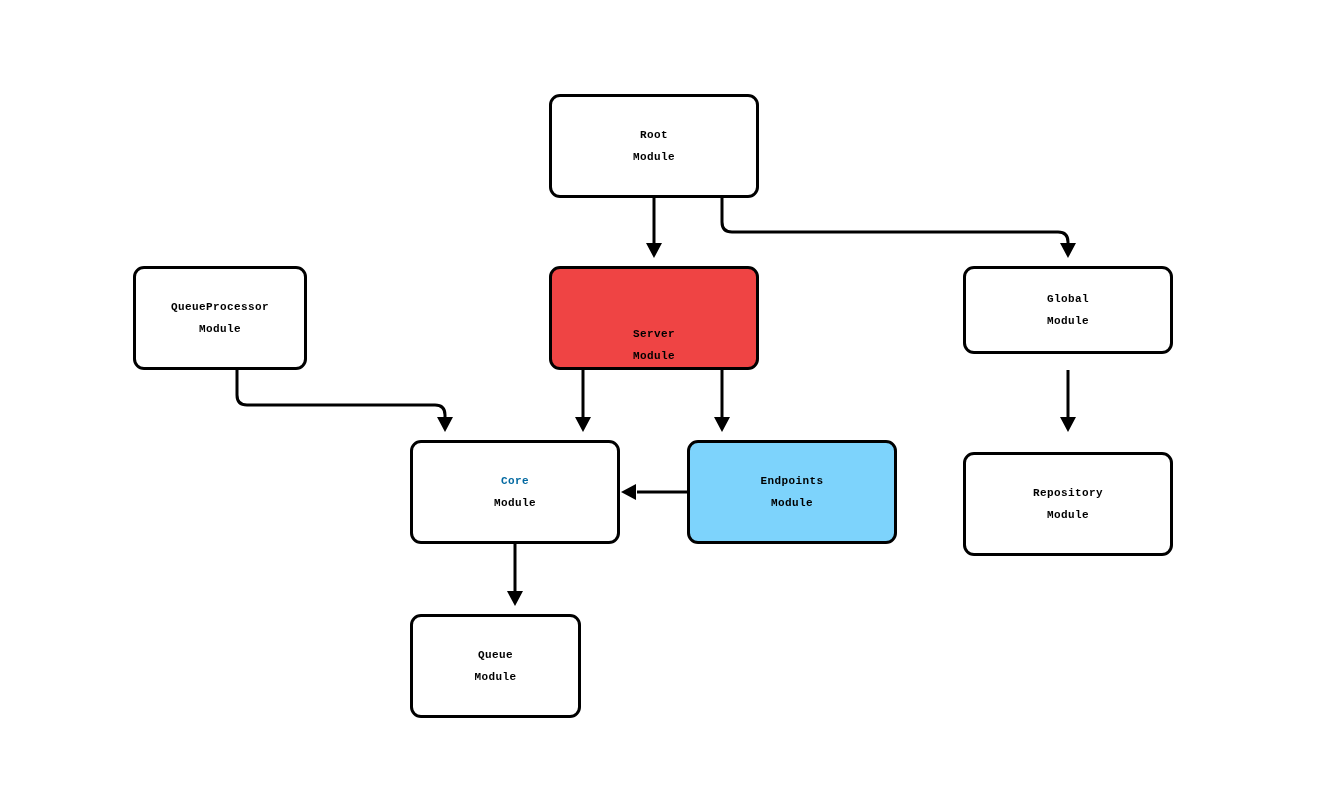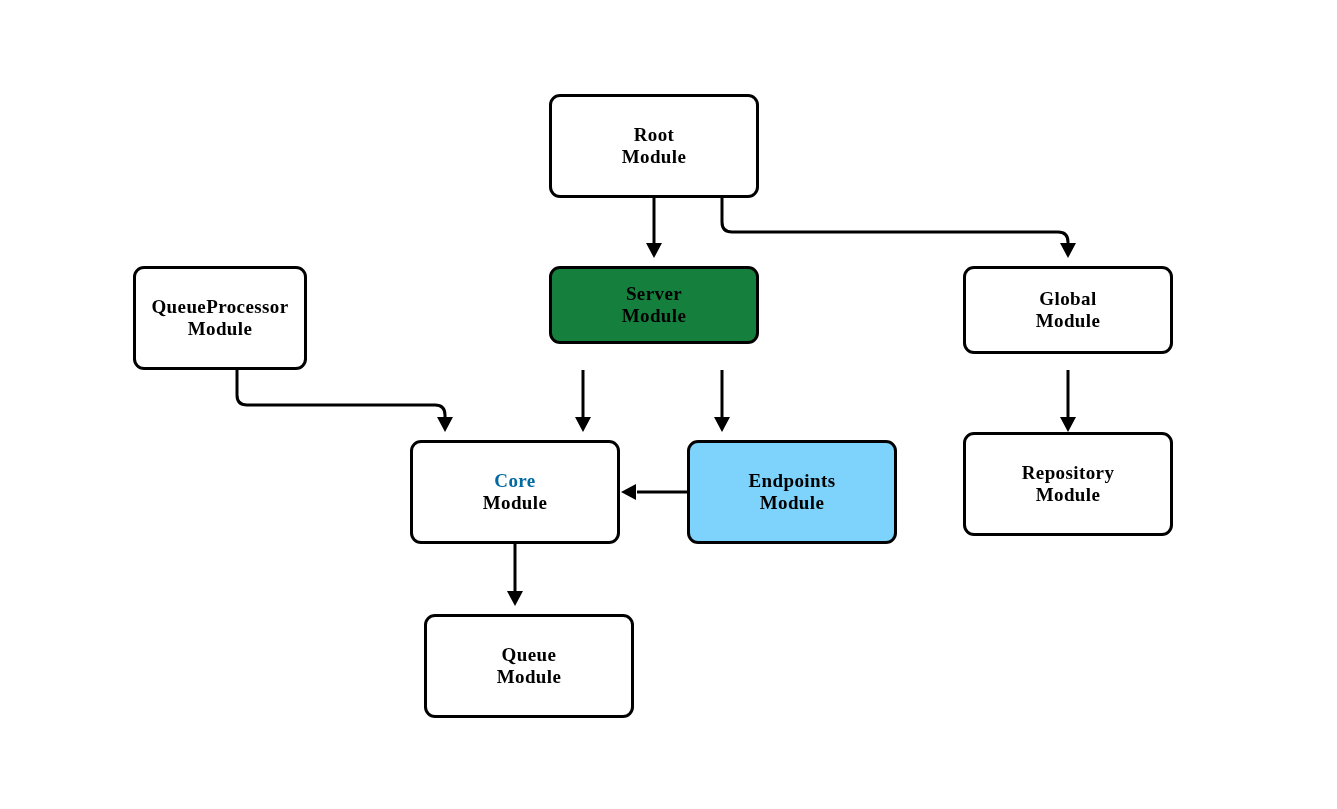--- a/index.html
+++ b/index.html
@@ -33,22 +33,22 @@
     background: #ffffff;
     border: 3px solid #000000;
     border-radius: 11px;
     display: flex;
     flex-direction: column;
     align-items: center;
     justify-content: center;
     z-index: 2;
   }
   .node-line {
-    font-family: Liberation Serif, serif;
-    font-size: 19px;
+    font-family: Liberation Mono, monospace;
+    font-size: 11px;
     font-weight: bold;
     line-height: 22px;
     color: #000000;
     white-space: pre;
     letter-spacing: 0.4px;
   }
 </style>
 </head>
 <body>
 
@@ -79,39 +79,39 @@
 
   <div id="node-layer">
       <div class="node" style="left: 549px; top: 94px; width: 210px; height: 104px; border-color: rgb(0, 0, 0); background: rgb(255, 255, 255);">
         <div class="node-line" style="color: rgb(0, 0, 0);">Root</div>
         <div class="node-line" style="color: rgb(0, 0, 0);">Module</div>
       </div>
       <div class="node" style="left: 133px; top: 266px; width: 174px; height: 104px; border-color: rgb(0, 0, 0); background: rgb(255, 255, 255);">
         <div class="node-line" style="color: rgb(0, 0, 0);">QueueProcessor</div>
         <div class="node-line" style="color: rgb(0, 0, 0);">Module</div>
       </div>
-      <div class="node" style="left: 549px; top: 266px; width: 210px; height: 78px; border-color: rgb(0, 0, 0); background: #15803d;">
+      <div class="node" style="left: 549px; top: 266px; width: 210px; height: 104px; border-color: rgb(0, 0, 0); background: #ef4444; justify-content: flex-end;">
         <div class="node-line" style="color: rgb(0, 0, 0);">Server</div>
         <div class="node-line" style="color: rgb(0, 0, 0);">Module</div>
       </div>
       <div class="node" style="left: 963px; top: 266px; width: 210px; height: 88px; border-color: rgb(0, 0, 0); background: rgb(255, 255, 255);">
         <div class="node-line" style="color: rgb(0, 0, 0);">Global</div>
         <div class="node-line" style="color: rgb(0, 0, 0);">Module</div>
       </div>
       <div class="node" style="left: 410px; top: 440px; width: 210px; height: 104px; border-color: rgb(0, 0, 0); background: rgb(255, 255, 255);">
         <div class="node-line" style="color: #0369a1;">Core</div>
         <div class="node-line" style="color: rgb(0, 0, 0);">Module</div>
       </div>
       <div class="node" style="left: 687px; top: 440px; width: 210px; height: 104px; border-color: rgb(0, 0, 0); background: #7dd3fc;">
         <div class="node-line" style="color: rgb(0, 0, 0);">Endpoints</div>
         <div class="node-line" style="color: rgb(0, 0, 0);">Module</div>
       </div>
-      <div class="node" style="left: 963px; top: 432px; width: 210px; height: 104px; border-color: rgb(0, 0, 0); background: rgb(255, 255, 255);">
+      <div class="node" style="left: 963px; top: 452px; width: 210px; height: 104px; border-color: rgb(0, 0, 0); background: rgb(255, 255, 255);">
         <div class="node-line" style="color: rgb(0, 0, 0);">Repository</div>
         <div class="node-line" style="color: rgb(0, 0, 0);">Module</div>
       </div>
-      <div class="node" style="left: 410px; top: 614px; width: 210px; height: 104px; border-color: rgb(0, 0, 0); background: rgb(255, 255, 255); margin-left: 14px;">
+      <div class="node" style="left: 410px; top: 614px; width: 171px; height: 104px; border-color: rgb(0, 0, 0); background: rgb(255, 255, 255);">
         <div class="node-line" style="color: rgb(0, 0, 0);">Queue</div>
         <div class="node-line" style="color: rgb(0, 0, 0);">Module</div>
       </div>
     </div>
 
 </div>
 
 </body></html>

